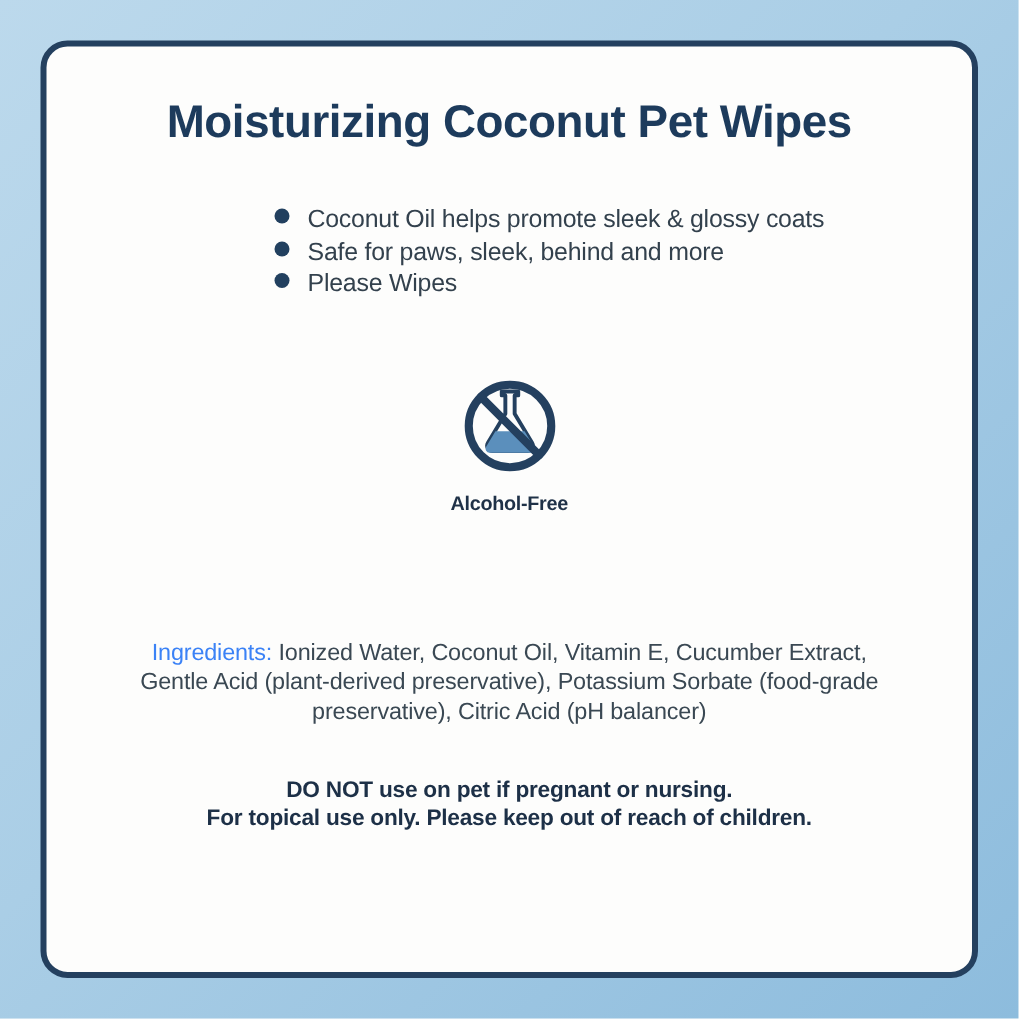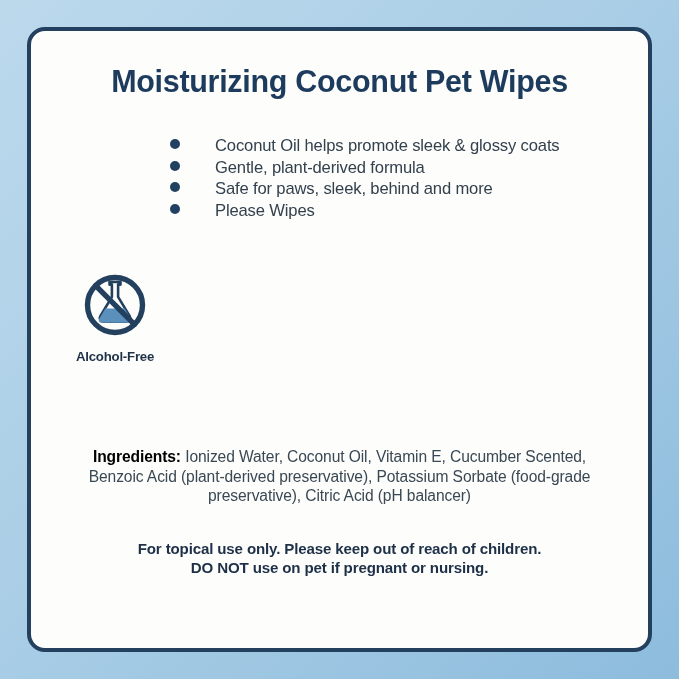--- a/index.html
+++ b/index.html
@@ -34,21 +34,21 @@
     overflow: hidden;
   }
 
   #panel-inner {
     position: absolute;
     left: 0;
     top: 0;
     width: 100%;
     height: 100%;
     box-sizing: border-box;
-    padding: 0 29px;
+    padding: 0 42px;
   }
 
   
   .title {
     margin: 0;
     padding-top: 33px;
     text-align: center;
     font-size: 30.5px;
     font-weight: bold;
     letter-spacing: -0.3px;
@@ -62,21 +62,20 @@
     margin: 0;
     padding: 0;
     padding-top: 36px;
     padding-left: 110px;
   }
   .bullet-row {
     display: flex;
     align-items: baseline;
     margin-bottom: 0px;
     line-height: 21.5px;
-    gap: 23px;
   }
   .bullet-dot {
     flex: 0 0 auto;
     width: 10px;
     height: 10px;
     border-radius: 50%;
     background: #254father;
     background: #22405f;
     margin-right: 12px;
     position: relative;
@@ -85,20 +84,21 @@
   .bullet-text {
     font-size: 16.6px;
     color: #33414d;
     letter-spacing: -0.15px;
     white-space: nowrap;
   }
 
   
   .icon-row {
     display: flex;
+    justify-content: center;
     align-items: flex-start;
     gap: 39px;
     margin-top: 48px;
   }
   .icon-cell {
     width: 110px;
     text-align: center;
   }
   .icon-badge {
     width: 72px;
@@ -120,22 +120,22 @@
     margin: 0;
     padding: 0 8px;
     margin-top: 83px;
     text-align: center;
     font-size: 15.6px;
     line-height: 19.5px;
     color: #3a4853;
     letter-spacing: -0.1px;
   }
   .ingredients b {
-    color: #000000;
-    font-weight: bold;
+    color: #3b82f6;
+    font-weight: normal;
   }
 
   
   .warning {
     margin: 0;
     margin-top: 33px;
     text-align: center;
     font-size: 15.1px;
     font-weight: bold;
     line-height: 19px;
@@ -152,24 +152,20 @@
 <div id="poster">
   <div id="panel">
     <div id="panel-inner">
 
       <h1 class="title">Moisturizing Coconut Pet Wipes</h1>
 
       <ul class="bullets">
         <li class="bullet-row">
           <span class="bullet-dot"></span>
           <span class="bullet-text">Coconut Oil helps promote sleek &amp; glossy coats</span>
-        </li>
-        <li class="bullet-row">
-          <span class="bullet-dot"></span>
-          <span class="bullet-text">Gentle, plant-derived formula</span>
         </li>
         <li class="bullet-row">
           <span class="bullet-dot"></span>
           <span class="bullet-text">Safe for paws, sleek, behind and more</span>
         </li>
         <li class="bullet-row">
           <span class="bullet-dot"></span>
           <span class="bullet-text">Please Wipes</span>
         </li>
       </ul>
@@ -186,22 +182,22 @@
             </g>
           </svg>
           <div class="icon-label">Alcohol-Free</div>
         </div>
 
 
 
 
       </div>
 
-      <p class="ingredients"><b>Ingredients:</b><span> Ionized Water, Coconut Oil, Vitamin E, Cucumber Scented, Benzoic Acid (plant-derived preservative), Potassium Sorbate (food-grade preservative), Citric Acid (pH balancer)</span></p>
+      <p class="ingredients"><b>Ingredients:</b><span> Ionized Water, Coconut Oil, Vitamin E, Cucumber Extract, Gentle Acid (plant-derived preservative), Potassium Sorbate (food-grade preservative), Citric Acid (pH balancer)</span></p>
 
       <p class="warning">
+        <span class="warning-line">DO NOT use on pet if pregnant or nursing.</span>
         <span class="warning-line">For topical use only. Please keep out of reach of children.</span>
-        <span class="warning-line">DO NOT use on pet if pregnant or nursing.</span>
       </p>
 
     </div>
   </div>
 </div>
 
 </body></html>

